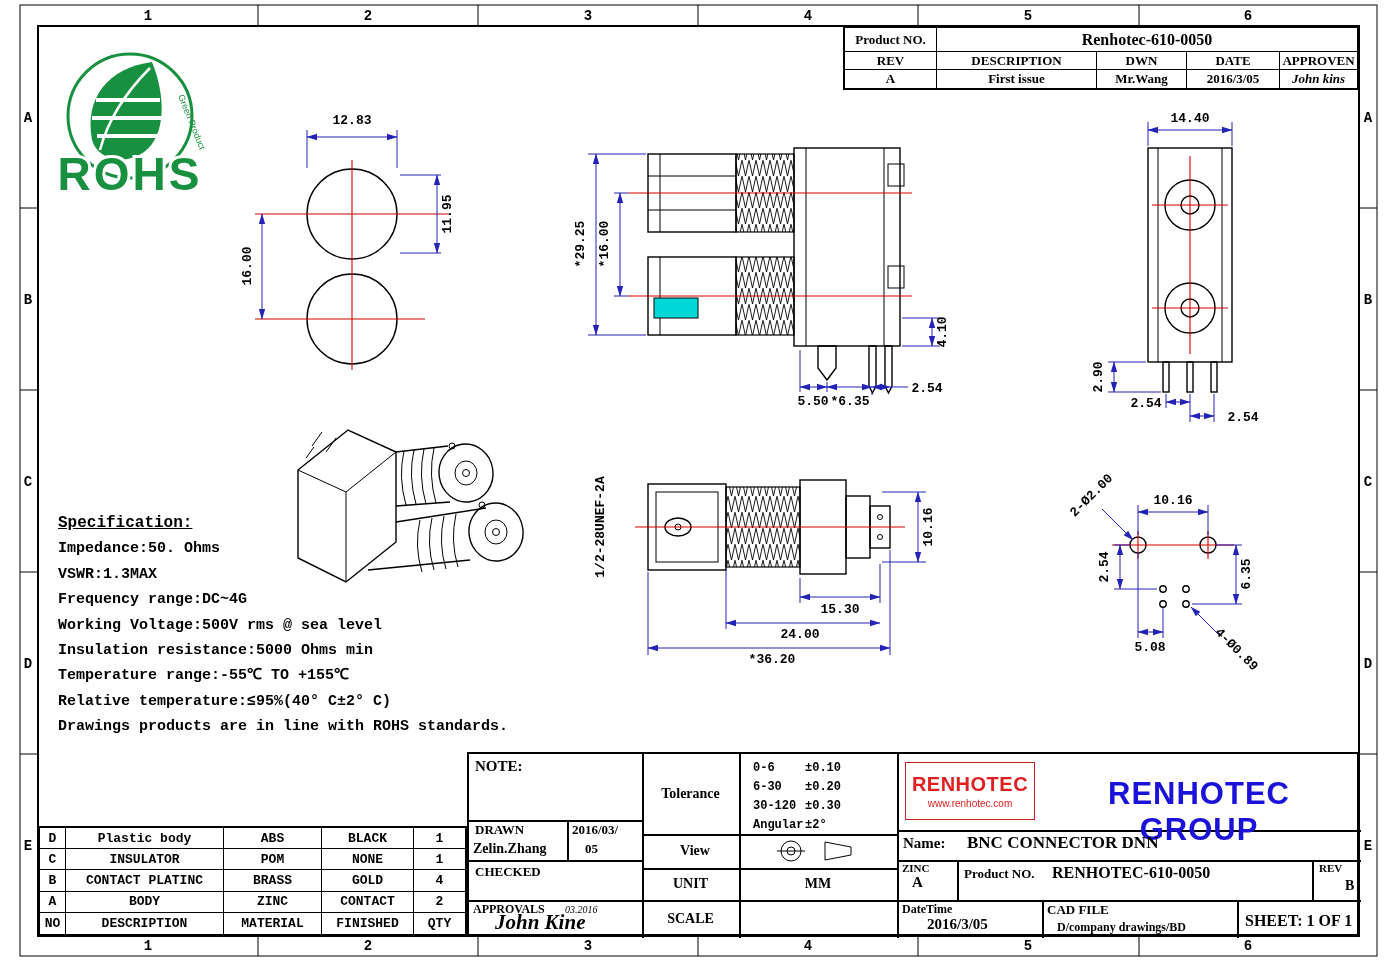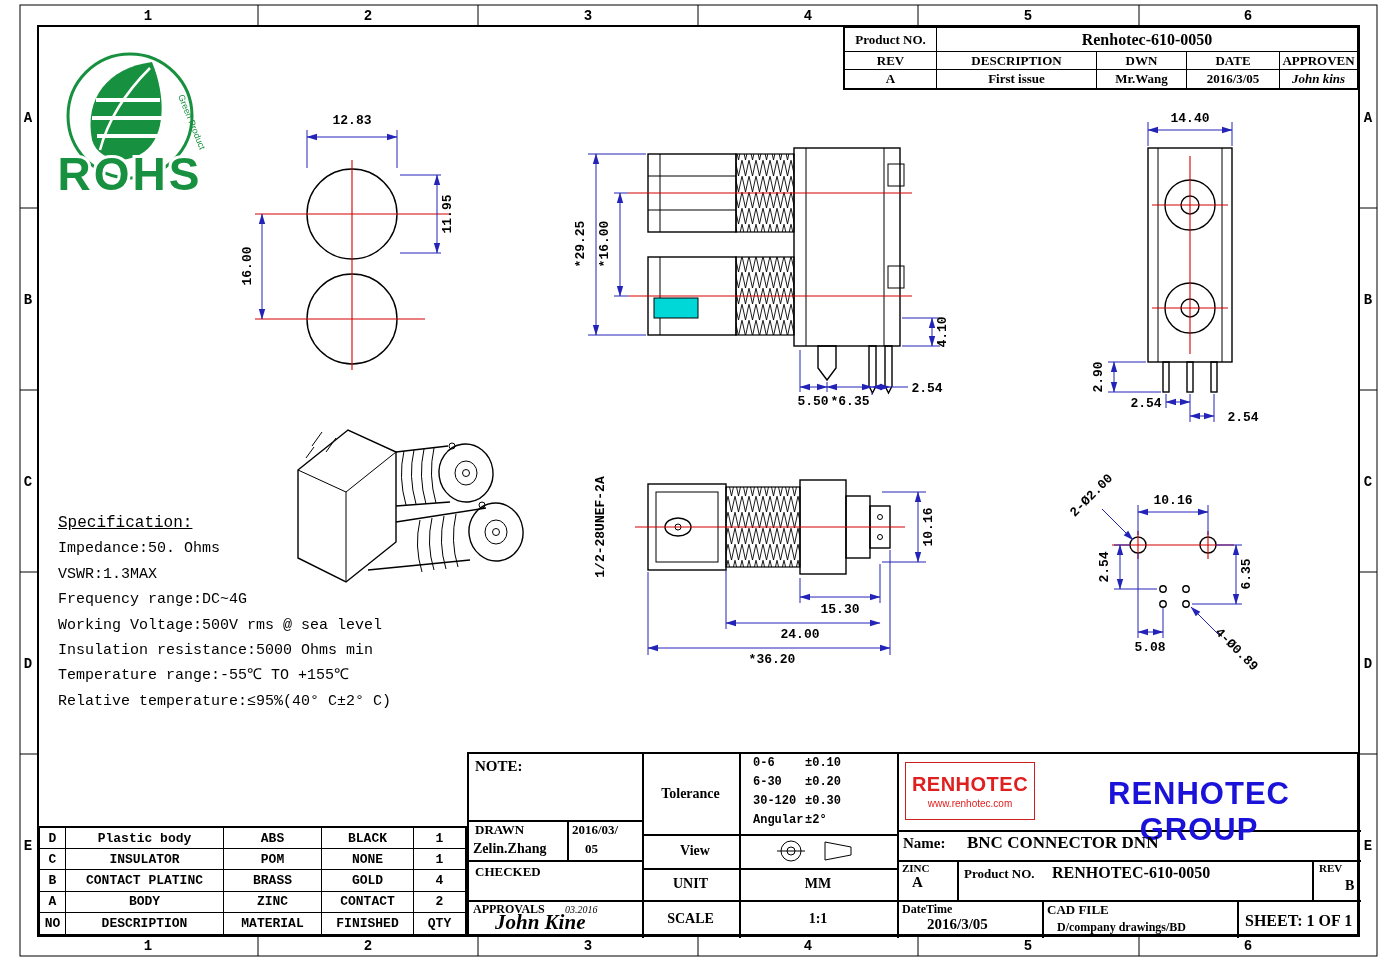--- a/index.html
+++ b/index.html
@@ -29,31 +29,31 @@
     display:grid;grid-template-columns:26px 158px 98px 92px 1fr;grid-auto-rows:21.2px;
     font-family:"Liberation Mono",monospace;font-weight:700;font-size:13px;background:#fff}
   .pc{border-right:1.5px solid #000;border-bottom:1.5px solid #000;display:flex;align-items:center;justify-content:center;white-space:nowrap;overflow:hidden}
   .pc.nr{border-right:none}.pc.nb{border-bottom:none}
   
   .tblock{position:absolute;left:467px;top:752px;width:892px;height:184px;border:2.5px solid #000;background:#fff}
   .tb-v{position:absolute;width:1.5px;background:#000}
   .tb-h{position:absolute;height:1.5px;background:#000}
   .lab{font-weight:700;font-size:13px}
   .cell-center{display:flex;align-items:center;justify-content:center}
-  .tol-row{display:flex;height:19px;align-items:flex-start;font:700 12px "Liberation Mono",monospace}
+  .tol-row{display:flex;height:19px;align-items:flex-end;font:700 12px "Liberation Mono",monospace}
   .tol-row .rg{width:66px;padding-left:14px}
   .logo-box{position:absolute;left:436px;top:8px;width:130px;height:58px;border:1.5px solid #cc2020;
     display:flex;flex-direction:column;align-items:center;justify-content:center;gap:2px}
   .logo-main{color:#e02020;font:700 20px "Liberation Sans",sans-serif;letter-spacing:.5px}
   .logo-url{color:#e02020;font:400 10px "Liberation Sans",sans-serif}
   .group-text{position:absolute;left:575px;top:22px;width:310px;text-align:center;
     color:#1a12d8;font:700 31px "Liberation Sans",sans-serif;letter-spacing:1px}
   
   .spec{position:absolute;left:58px;top:511px;font-family:"Liberation Mono",monospace;
-    font-weight:400;font-size:15px;line-height:25.4px;white-space:nowrap}
+    font-weight:700;font-size:15px;line-height:25.4px;white-space:nowrap}
   .spec .title{font-size:16px;text-decoration:underline}
 </style>
 </head>
 <body>
 
 <svg class="abs" style="left:0;top:0" width="1397" height="962">
   <defs>
     <marker id="ar" markerWidth="11" markerHeight="8" refX="10" refY="4" orient="auto-start-reverse" markerUnits="userSpaceOnUse">
       <path d="M0 0.8 L10.5 4 L0 7.2 Z" fill="#2323b8"></path>
     </marker>
@@ -270,20 +270,21 @@
 
 <div class="spec">
   <div class="title">Specification:</div>
   <div>Impedance:50. Ohms</div>
   <div>VSWR:1.3MAX</div>
   <div>Frequency range:DC~4G</div>
   <div>Working Voltage:500V rms @ sea level</div>
   <div>Insulation resistance:5000 Ohms min</div>
   <div>Temperature range:-55℃ TO +155℃</div>
   <div>Relative temperature:≤95%(40° C±2° C)</div>
+  <div>Drawings products are in line with ROHS standards.</div>
 </div>
 
 <div class="parts">
   <div class="pc">D</div>
   <div class="pc">Plastic body</div>
   <div class="pc">ABS</div>
   <div class="pc">BLACK</div>
   <div class="pc nr">1</div>
   <div class="pc">C</div>
   <div class="pc">INSULATOR</div>
@@ -362,21 +363,20 @@
   </div>
   <div class="abs cell-center" style="left:270px;top:80px;width:158px;height:34px">
     <svg width="90" height="28" viewBox="0 0 90 28">
       <circle class="geo2" cx="18" cy="14" r="10"></circle>
       <circle class="geo2" cx="18" cy="14" r="4"></circle>
       <line class="geo2" x1="4" y1="14" x2="32" y2="14"></line>
       <path class="geo2" d="M52 5 L78 10 L78 18 L52 23 Z"></path>
     </svg>
   </div>
   <div class="abs cell-center" style="left:270px;top:114px;width:158px;height:32px;font-weight:700;font-size:14px">MM</div>
-  <div class="abs cell-center" style="left:270px;top:146px;width:158px;height:38px;font-weight:700;font-size:14px">1:1</div>
 
   <div class="logo-box">
     <div class="logo-main">RENHOTEC</div>
     <div class="logo-url">www.renhotec.com</div>
   </div>
   <div class="group-text">RENHOTEC GROUP</div>
 
   <div class="abs lab" style="left:434px;top:81px;font-size:15px">Name:</div>
   <div class="abs lab" style="left:498px;top:79px;font-size:17px">BNC CONNECTOR DNN</div>
 

